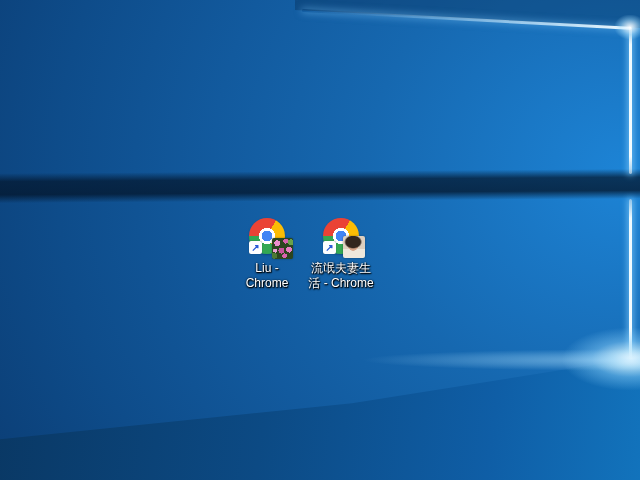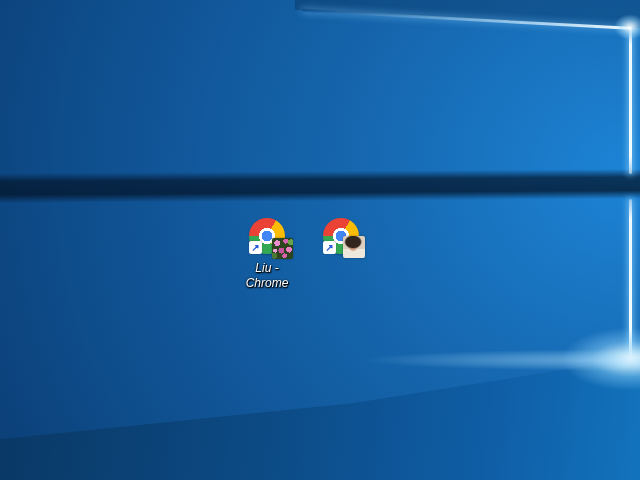--- a/index.html
+++ b/index.html
@@ -105,21 +105,21 @@
     background:#fdfeff;border-radius:2px;
     display:flex;align-items:center;justify-content:center;
     box-shadow:0 0 1px rgba(0,0,0,0.55);
     color:#2a5bd7;font-size:10px;font-weight:bold;line-height:1;
   }
   .dicon-label{
     margin-top:7px;text-align:center;color:#ffffff;
     font-size:12px;line-height:15px;
     text-shadow:0 1px 2px rgba(0,0,0,0.95), 0 0 2px rgba(0,0,0,0.8), 1px 1px 1px rgba(0,0,0,0.9);
   }
-  .dicon-label .line{display:block;white-space:nowrap;font-style:italic;}
+  .dicon-label .line{display:block;white-space:nowrap;}
 </style>
 </head>
 <body>
 
 <div class="desktop">
 
   <div class="wallpaper">
     <div class="wp-lower"></div>
     <div class="wp-band"></div>
     <div class="wp-topdark"></div>
@@ -146,15 +146,19 @@
   </div>
 
   <div class="dicon dicon-2">
     <div class="logo-wrap">
       <div class="chrome-logo"></div>
       <div class="badge badge-portrait"></div>
       <div class="shortcut-arrow">
         <span>↗</span>
       </div>
     </div>
+    <div class="dicon-label">
+      <span class="line">流氓夫妻生</span>
+      <span class="line">活 - Chrome</span>
+    </div>
   </div>
 
 </div>
 
 </body></html>

